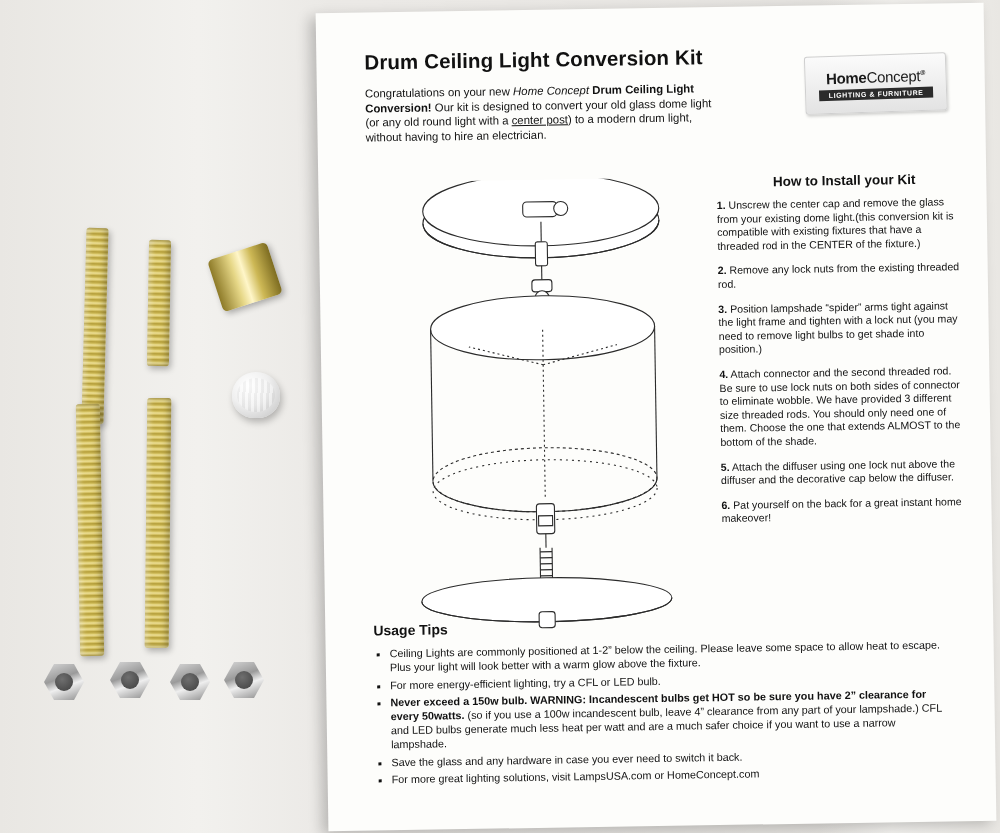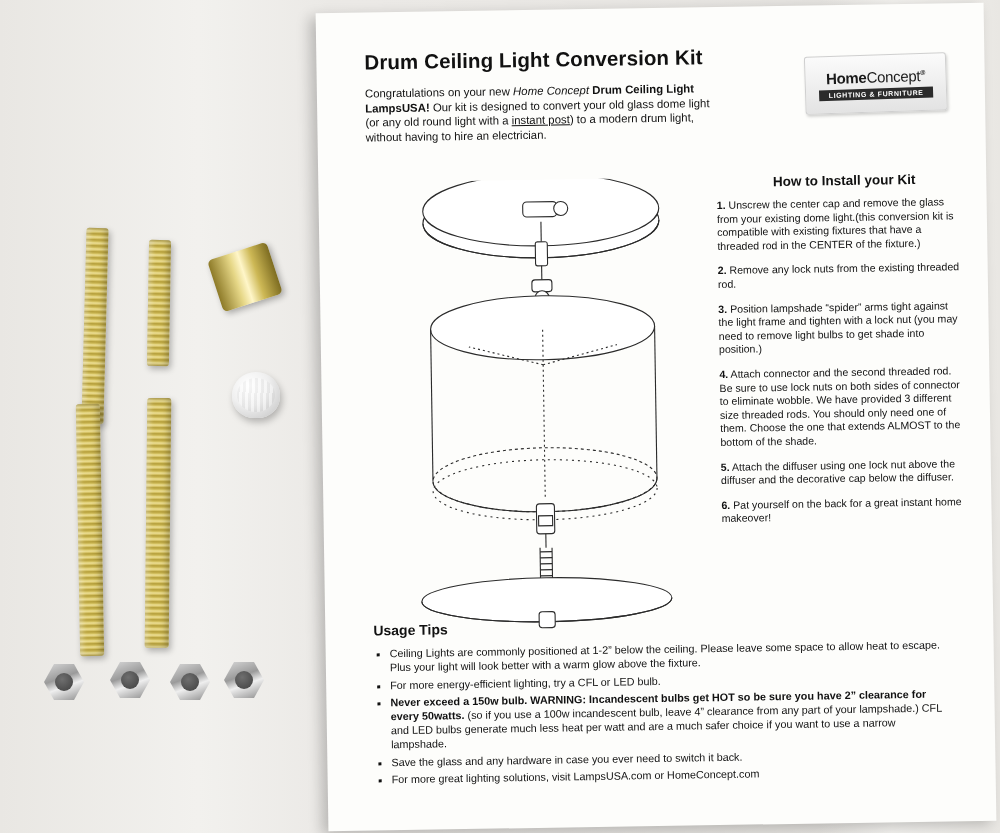--- a/index.html
+++ b/index.html
@@ -137,22 +137,22 @@
   <div class="nut" style="left:170px;top:664px;"></div>
   <div class="nut" style="left:224px;top:662px;"></div>
 </div>
 
 <div class="sheet">
   <div class="sheet-inner">
     <h1>Drum Ceiling Light Conversion Kit</h1>
 
     <p class="intro">
       <span>Congratulations on your new </span><i>Home Concept</i><b> Drum Ceiling Light</b><br>
-      <b>LampsUSA!</b><span>  Our kit is designed to convert your old glass dome light</span><br>
-      <span>(or any old round light with a </span><span class="u">instant post</span><span>) to a modern drum light,</span><br>
+      <b>Conversion!</b><span>  Our kit is designed to convert your old glass dome light</span><br>
+      <span>(or any old round light with a </span><span class="u">center post</span><span>) to a modern drum light,</span><br>
       <span>without having to hire an electrician.</span>
     </p>
 
     <div class="logo">
       <div class="logo-box">
         <div class="logo-top">
           <span>Home</span><span class="light">Concept</span><span class="logo-r">®</span>
         </div>
         <div class="logo-bar">LIGHTING &amp; FURNITURE</div>
       </div>

